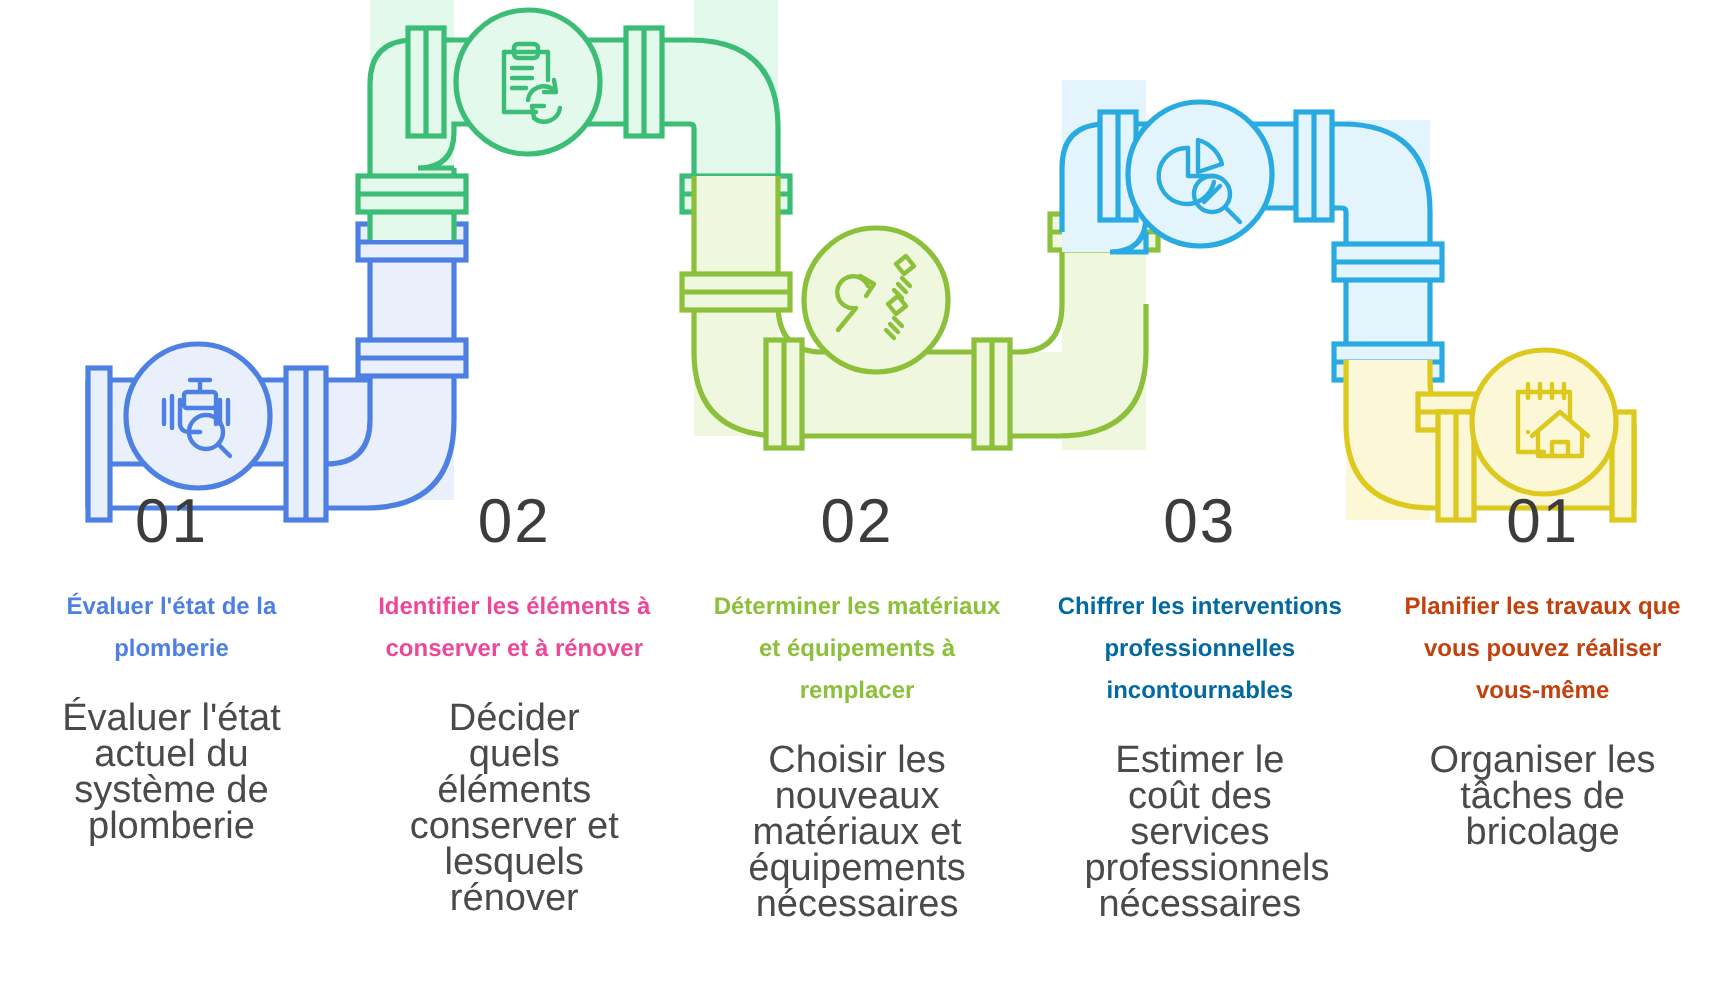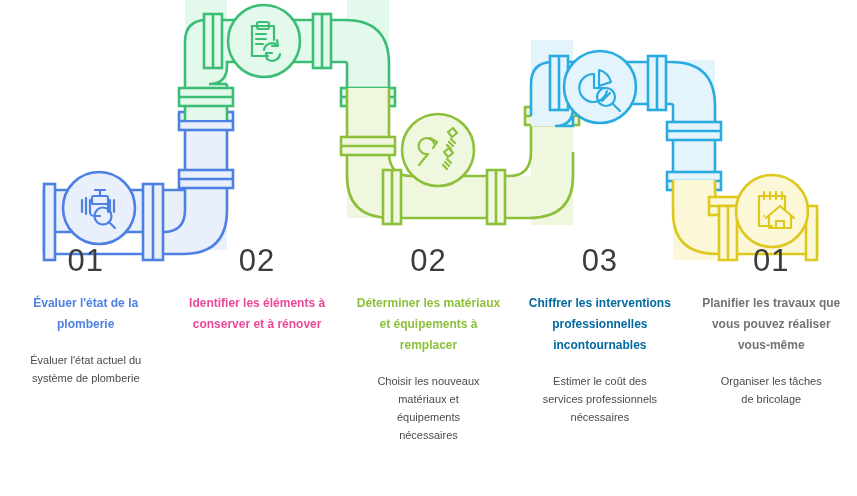--- a/index.html
+++ b/index.html
@@ -8,45 +8,45 @@
     font-family:"Liberation Sans", sans-serif;
   }
   #stage{position:relative;width:857px;height:496px;}
 
   
   #pipes{position:absolute;left:0;top:0;width:857px;height:496px;}
 
   
   #columns{
     position:absolute;left:0;top:243px;width:857px;height:253px;
-    display:flex;align-items:flex-start;
+    display:flex;align-items:flex-start;justify-content:flex-end;
   }
   .col{
     width:20%;box-sizing:border-box;
     padding:0 14px;text-align:center;
   }
   .step-num{
     font-size:31px;line-height:36px;font-weight:400;
     color:#3c3c3c;letter-spacing:1px;
     margin:0 0 14px 0;
   }
   .step-title{
     font-size:12px;line-height:21px;font-weight:bold;
     margin:0 0 16px 0;
   }
   .step-desc{
-    font-size:11px;line-height:18px;font-weight:400;
+    font-size:19px;line-height:18px;font-weight:400;
     color:#4a4a4a;
     margin:14px;
   }
   .c0 .step-title{color:#4e80e4;}
   .c1 .step-title{color:#ec4899;}
   .c2 .step-title{color:#8cc03a;}
   .c3 .step-title{color:#0369a1;}
-  .c4 .step-title{color:#737373;}
+  .c4 .step-title{color:#c2410c;}
 </style>
 </head>
 <body>
 
 <div id="stage">
 
   <svg id="pipes" viewBox="0 0 857 496">
     <defs>
 
       <clipPath id="clipBlueRiser">
@@ -316,20 +316,21 @@
 
     <div class="col c0">
       <div class="step-num">01</div>
       <div class="step-title">Évaluer l'état de la plomberie</div>
       <div class="step-desc">Évaluer l'état actuel du système de plomberie</div>
     </div>
 
     <div class="col c1">
       <div class="step-num">02</div>
       <div class="step-title">Identifier les éléments à conserver et à rénover</div>
+      <div class="step-desc">Décider quels éléments conserver et lesquels rénover</div>
     </div>
 
     <div class="col c2">
       <div class="step-num">02</div>
       <div class="step-title">Déterminer les matériaux et équipements à remplacer</div>
       <div class="step-desc">Choisir les nouveaux matériaux et équipements nécessaires</div>
     </div>
 
     <div class="col c3">
       <div class="step-num">03</div>

